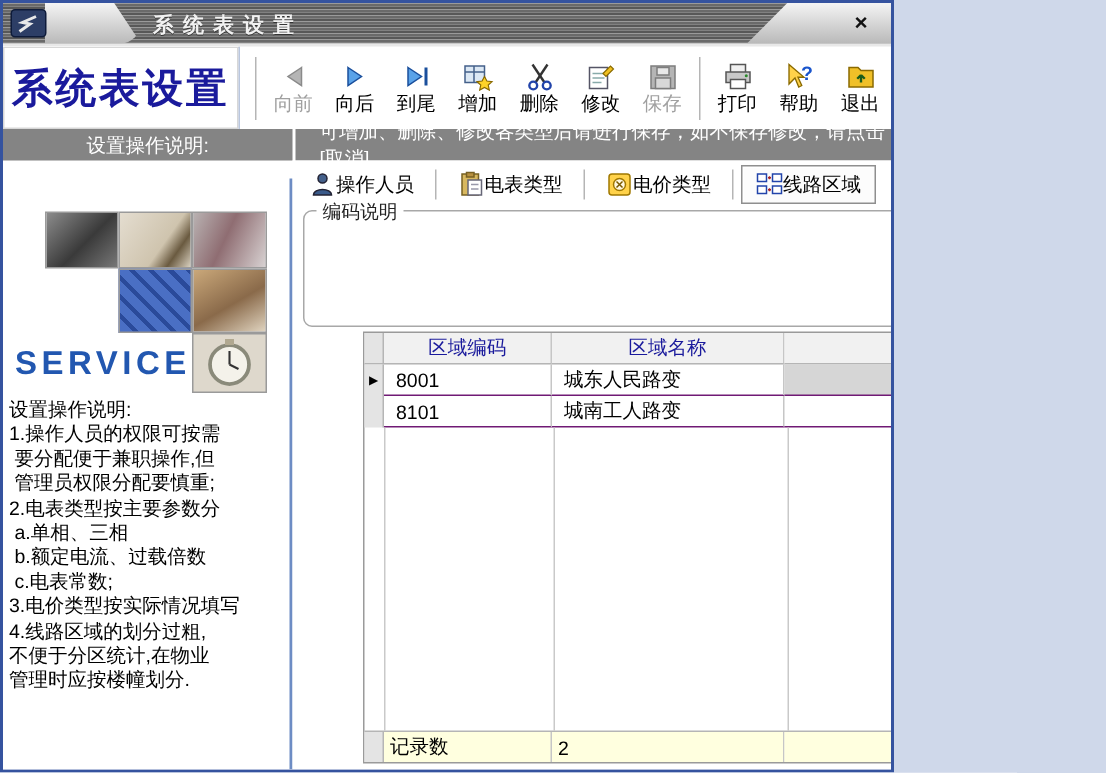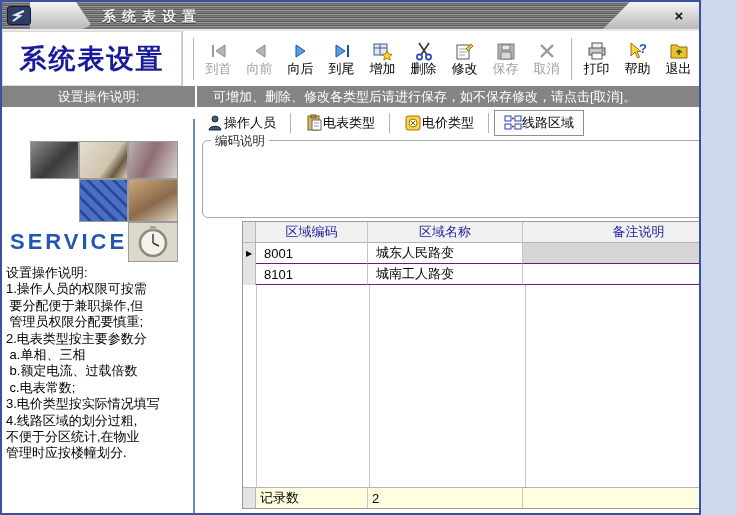--- a/index.html
+++ b/index.html
@@ -1,17 +1,17 @@
 <!DOCTYPE html>
 <html><head>
 <meta charset="utf-8">
 <style>
   * { margin:0; padding:0; box-sizing:border-box; }
   html,body { width:737px; height:515px; background:#cfd8ea; font-family:"Liberation Sans","DejaVu Sans",sans-serif; }
-  .window { position:relative; width:701px; height:515px; border:2px solid #35539f; background:#ffffff; overflow:hidden; }
+  .window { position:relative; width:596px; height:515px; border:2px solid #35539f; background:#ffffff; overflow:hidden; }
   
   .titlebar { position:relative; height:29px;
     background:repeating-linear-gradient(180deg,#9a9a9a 0 1px,#6a6a6a 1px 2px,#818181 2px 3px,#585858 3px 4px);
     border-bottom:2px solid #e8e8e8; }
   .swoosh-left { position:absolute; left:28px; top:0; width:64px; height:27px;
     background:linear-gradient(180deg,#f4f4f4,#b9b9b9); clip-path:polygon(0 0,72% 0,100% 100%,0 100%);
     border-bottom-right-radius:14px; }
   .swoosh-right { position:absolute; right:0; top:0; width:96px; height:27px;
     background:linear-gradient(180deg,#f4f4f4,#b9b9b9); clip-path:polygon(28% 0,100% 0,100% 100%,0 100%); }
   .logo-chip { position:absolute; left:5px; top:4px; width:24px; height:19px; background:#2d3e66;
@@ -93,29 +93,20 @@
   <div class="toolbar-row">
     <div class="app-title-panel">
       <span>系统表设置</span>
     </div>
     <div class="toolbar">
       <div class="tsep"></div>
 
       <div class="tbtn disabled">
         <span>
             <svg width="22" height="20" viewBox="0 0 22 20">
-              <rect x="4" y="4" width="2" height="12" fill="#9a9a9a"></rect>
-              <path d="M17 4 L8 10 L17 16 Z" fill="#b5b5b5" stroke="#8a8a8a"></path>
-            </svg>
-          </span>
-        <span class="tlabel">到首</span>
-      </div>
-      <div class="tbtn disabled">
-        <span>
-            <svg width="22" height="20" viewBox="0 0 22 20">
               <path d="M16 4 L7 10 L16 16 Z" fill="#b5b5b5" stroke="#8a8a8a"></path>
             </svg>
           </span>
         <span class="tlabel">向前</span>
       </div>
       <div class="tbtn">
         <span>
             <svg width="22" height="20" viewBox="0 0 22 20">
               <path d="M6 4 L15 10 L6 16 Z" fill="#5aa2e8" stroke="#1a4f9c"></path>
             </svg>
@@ -167,29 +158,20 @@
       </div>
       <div class="tbtn disabled">
         <span>
             <svg width="22" height="20" viewBox="0 0 22 20">
               <rect x="3" y="3" width="16" height="15" fill="#b5b5b5" stroke="#7d7d7d"></rect>
               <rect x="7" y="4" width="8" height="5" fill="#e8e8e8" stroke="#7d7d7d"></rect>
               <rect x="6" y="11" width="10" height="7" fill="#d8d8d8" stroke="#7d7d7d"></rect>
             </svg>
           </span>
         <span class="tlabel">保存</span>
-      </div>
-      <div class="tbtn disabled">
-        <span>
-            <svg width="22" height="20" viewBox="0 0 22 20">
-              <line x1="5" y1="4" x2="17" y2="16" stroke="#9a9a9a" stroke-width="2.4"></line>
-              <line x1="17" y1="4" x2="5" y2="16" stroke="#9a9a9a" stroke-width="2.4"></line>
-            </svg>
-          </span>
-        <span class="tlabel">取消</span>
       </div>
 
       <div class="tsep"></div>
 
       <div class="tbtn">
         <span>
             <svg width="22" height="20" viewBox="0 0 22 20">
               <rect x="6" y="2" width="10" height="6" fill="#f0f0f0" stroke="#555"></rect>
               <rect x="3" y="7" width="16" height="7" fill="#c8c8c8" stroke="#555"></rect>
               <rect x="6" y="12" width="10" height="6" fill="#ffffff" stroke="#555"></rect>

